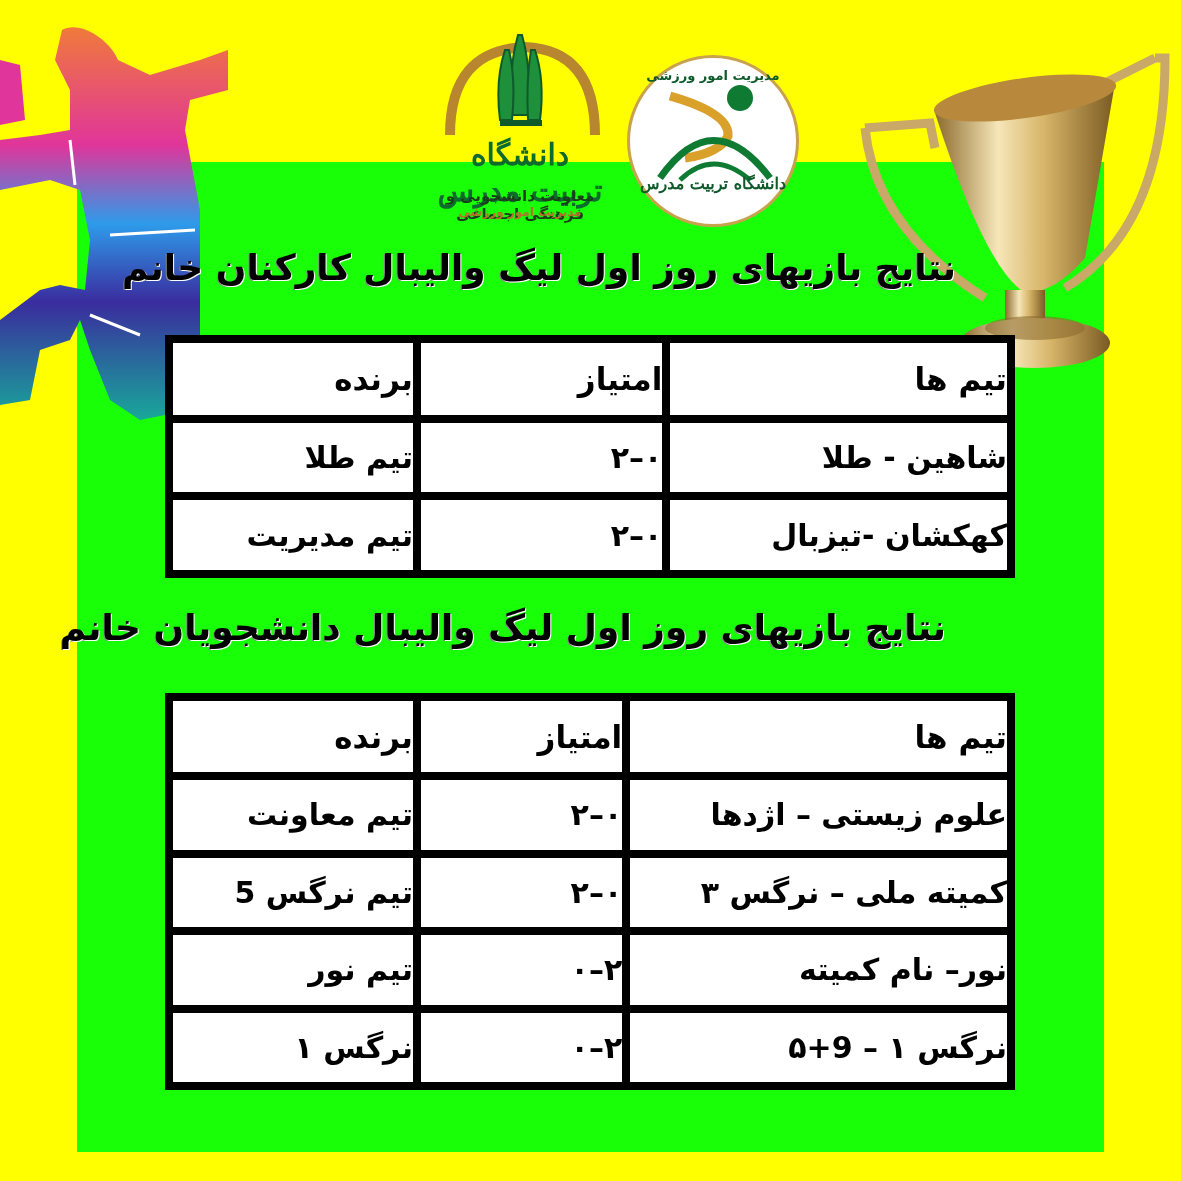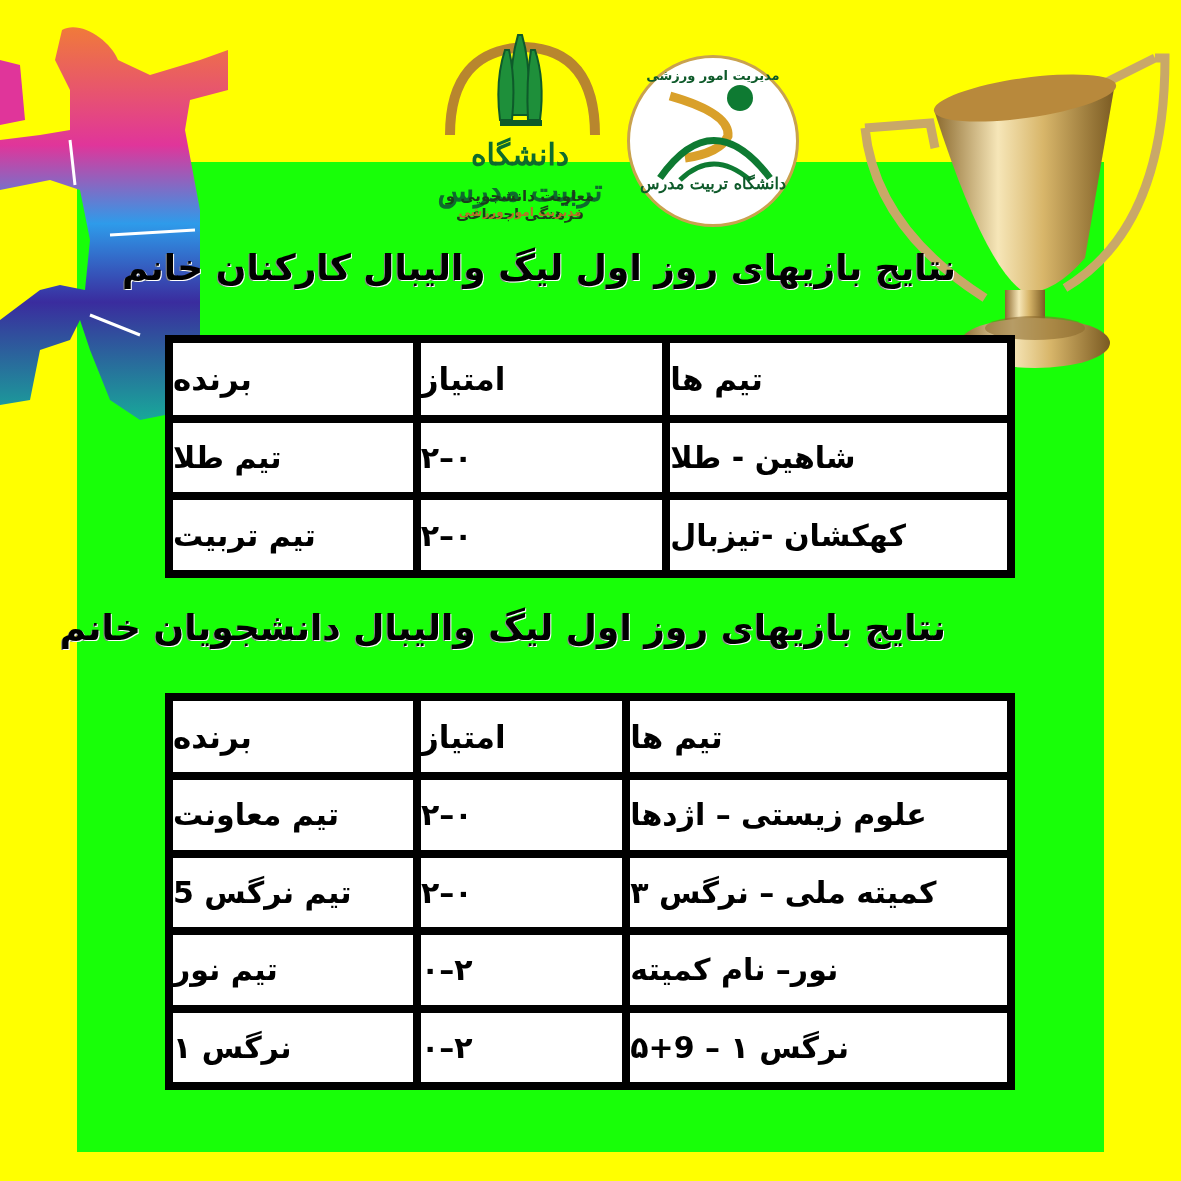--- a/index.html
+++ b/index.html
@@ -59,21 +59,21 @@
   }
   .heading-1 { right: 225px; top: 243px; }
   .heading-2 { right: 235px; top: 603px; }
 
   table.results {
     position: absolute; border-collapse: collapse; direction: rtl;
     background: #FFFFFF;
     border: 8px solid #000;
   }
   table.results td, table.results th {
-    border: 8px solid #000; text-align: left; vertical-align: middle;
+    border: 8px solid #000; text-align: right; vertical-align: middle;
     font-family: "DejaVu Sans", sans-serif; font-weight: bold; color: #000;
     font-size: 30px; padding: 0; box-sizing: border-box;
   }
   table.results th { font-size: 31px; }
   .t1 { left: 165px; top: 335px; width: 850px; height: 243px; }
   .t1 col.c-team { width: 348px; }
   .t1 col.c-score { width: 252px; }
   .t1 col.c-winner { width: 250px; }
   .t2 { left: 165px; top: 693px; width: 850px; height: 397px; }
   .t2 col.c-team { width: 389px; }
@@ -158,21 +158,21 @@
     <th>برنده</th>
   </tr>
   <tr>
     <td>شاهین - طلا</td>
     <td class="score">۲–۰</td>
     <td>تیم طلا</td>
   </tr>
   <tr>
     <td>کهکشان -تیزبال</td>
     <td class="score">۲–۰</td>
-    <td>تیم تربیت</td>
+    <td>تیم مدیریت</td>
   </tr>
 </tbody>
   </table>
 
 <div class="heading heading-2">نتایج بازیهای روز اول لیگ والیبال دانشجویان خانم</div>
 
 <table class="results t2">
   <colgroup>
       <col class="c-team">
       <col class="c-score">

